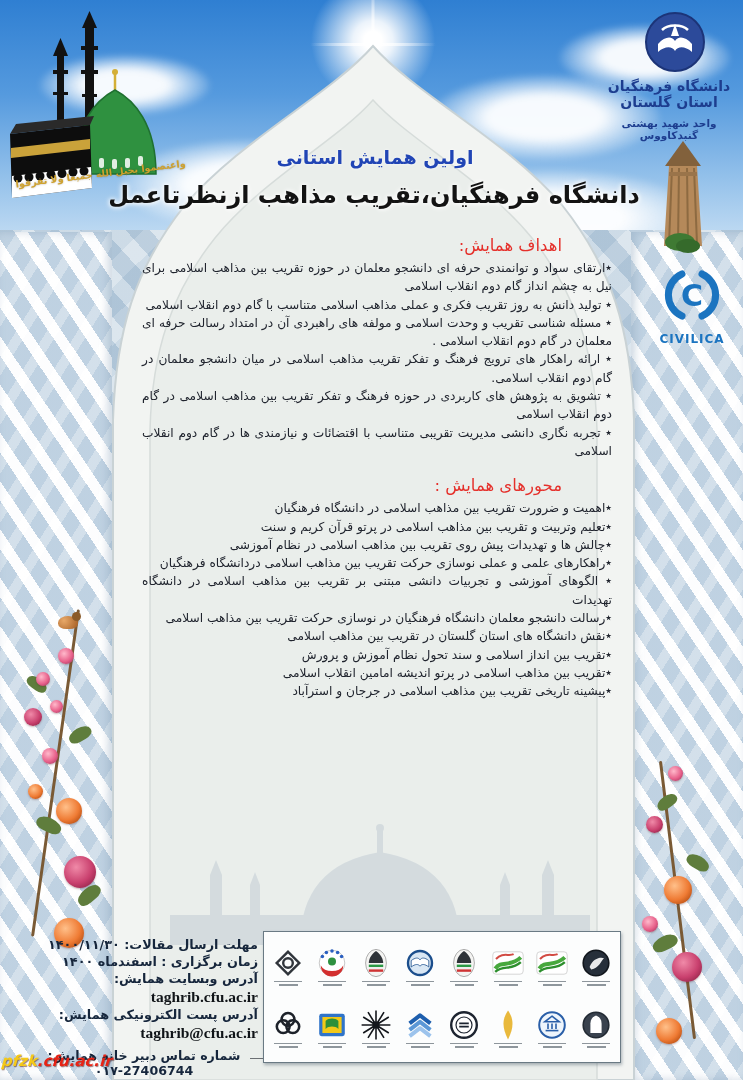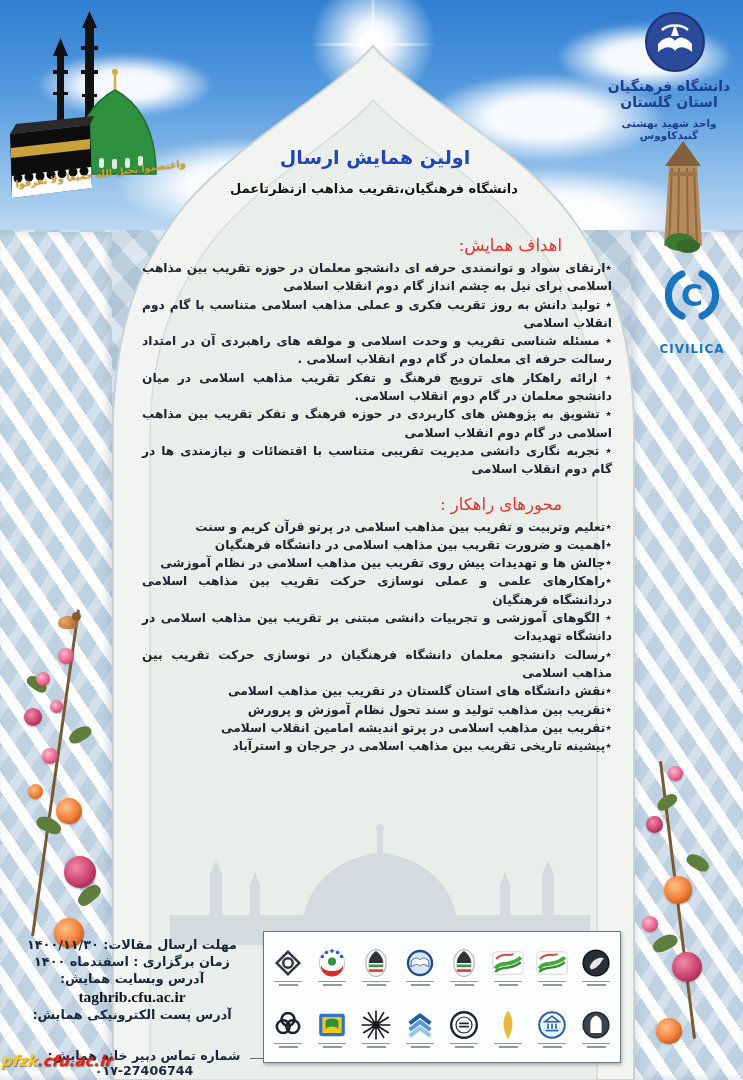--- a/index.html
+++ b/index.html
@@ -47,40 +47,40 @@
 
   
   .verse{left:8px;top:168px;width:185px;transform:rotate(-7deg);
     color:#cfa22e;font-size:9.5px;font-weight:bold;text-align:center;direction:rtl;
     text-shadow:0 0 2px rgba(60,40,0,.4);}
   .uni-logo-text{left:596px;top:78px;width:146px;text-align:center;direction:rtl;
     color:#1d3d8f;font-weight:bold;}
   .uni-logo-text .l1{font-size:14px;display:block;}
   .uni-logo-text .l2{font-size:10.5px;display:block;margin-top:7px;}
   .civilica-wrap{left:648px;top:268px;width:88px;text-align:center;}
-  .civilica-label{display:block;margin-top:16px;color:#1b74c0;font-weight:bold;font-size:12px;letter-spacing:1px;}
+  .civilica-label{display:block;margin-top:6px;color:#1b74c0;font-weight:bold;font-size:12px;letter-spacing:1px;}
 
   
   .title1{left:140px;top:146px;width:470px;text-align:center;
     color:#2145b5;font-size:19px;font-weight:bold;direction:rtl;
     text-shadow:0 0 3px rgba(255,255,255,.9);}
   .title2{left:104px;top:181px;width:540px;text-align:center;
-    color:#131313;font-size:13px;font-weight:bold;direction:rtl;
+    color:#131313;font-size:24px;font-weight:bold;direction:rtl;
     text-shadow:0 0 4px #ffffff,0 0 6px #ffffff;}
   .content{left:142px;top:236px;width:470px;direction:rtl;}
   .sec-heading{color:#e5302b;font-size:16.5px;font-weight:normal;padding-right:50px;margin:0 0 4px 0;}
-  .li{color:#20242e;font-size:12.2px;line-height:18.3px;font-weight:bold;
+  .li{color:#20242e;font-size:12.2px;line-height:18.3px;font-weight:normal;
     text-align:justify;}
   .themes-block{margin-top:16px;}
 
   
   .silhouette{left:150px;top:820px;width:460px;height:125px;opacity:.55;}
 
   
-  .footer-info{left:6px;top:936px;width:252px;text-align:center;direction:rtl;
+  .footer-info{left:6px;top:936px;width:252px;text-align:right;direction:rtl;
     color:#16263c;font-weight:bold;font-size:12.8px;line-height:17px;}
   .footer-info .url{font-family:"Liberation Serif","DejaVu Serif",serif;font-weight:bold;
     font-size:15.5px;color:#101418;direction:ltr;line-height:19px;}
   .phone-line{left:28px;top:1048px;width:232px;text-align:center;direction:rtl;
     color:#16263c;font-weight:bold;font-size:12.6px;}
   .phone-rule{left:250px;top:1058px;width:82px;height:1px;background:#6b6f73;}
   .watermark{left:2px;top:1052px;font-style:italic;font-weight:bold;font-size:15px;
     text-shadow:1px 1px 1px rgba(60,0,0,.5);transform:skewX(-6deg);}
   .watermark .wm1{color:#f5c918;}
   .watermark .wm2{color:#e82315;}
@@ -231,54 +231,55 @@
 
   <div class="abs civilica-wrap">
     <svg style="width:72px;height:54px;" viewBox="0 0 72 54">
       <path d="M26 6 A23 23 0 0 0 26 48" fill="none" stroke="#1b74c0" stroke-width="7" stroke-linecap="round"></path>
       <path d="M46 6 A23 23 0 0 1 46 48" fill="none" stroke="#1b74c0" stroke-width="7" stroke-linecap="round"></path>
       <text x="36" y="38" text-anchor="middle" font-size="30" font-weight="bold" font-family="DejaVu Sans, sans-serif" fill="#1b74c0">C</text>
     </svg>
     <span class="civilica-label">CIVILICA</span>
   </div>
 
-  <div class="abs title1">اولین همایش ارسال</div>
+  <div class="abs title1">اولین همایش استانی</div>
   <div class="abs title2">دانشگاه فرهنگیان،تقریب مذاهب ازنظرتاعمل</div>
 
   <div class="abs content">
     <div>
       <div class="sec-heading">اهداف همایش:</div>
       <div class="li">٭ارتقای سواد و توانمندی حرفه ای دانشجو معلمان در حوزه تقریب بین مذاهب اسلامی برای نیل به چشم انداز گام دوم انقلاب اسلامی</div>
       <div class="li">٭ تولید دانش به روز تقریب فکری و عملی مذاهب اسلامی متناسب با گام دوم انقلاب اسلامی</div>
       <div class="li">٭ مسئله شناسی تقریب و وحدت اسلامی و مولفه های راهبردی آن در امتداد رسالت حرفه ای معلمان در گام دوم انقلاب اسلامی .</div>
       <div class="li">٭ ارائه راهکار های ترویج فرهنگ و تفکر تقریب مذاهب اسلامی در میان دانشجو معلمان در گام دوم انقلاب اسلامی.</div>
       <div class="li">٭ تشویق به پژوهش های کاربردی در حوزه فرهنگ و تفکر تقریب بین مذاهب اسلامی در گام دوم انقلاب اسلامی</div>
       <div class="li">٭ تجربه نگاری دانشی مدیریت تقریبی متناسب با اقتضائات و نیازمندی ها در گام دوم انقلاب اسلامی</div>
     </div>
     <div class="themes-block">
-      <div class="sec-heading">محورهای راهکار :</div>
+      <div class="sec-heading">محورهای همایش :</div>
+      <div class="li">٭اهمیت و ضرورت تقریب بین مذاهب اسلامی در دانشگاه فرهنگیان</div>
       <div class="li">٭تعلیم وتربیت و تقریب بین مذاهب اسلامی در پرتو قرآن کریم و سنت</div>
-      <div class="li">٭اهمیت و ضرورت تقریب بین مذاهب اسلامی در دانشگاه فرهنگیان</div>
       <div class="li">٭چالش ها و تهدیدات پیش روی تقریب بین مذاهب اسلامی در نظام آموزشی</div>
       <div class="li">٭راهکارهای علمی و عملی نوسازی حرکت تقریب بین مذاهب اسلامی دردانشگاه فرهنگیان</div>
       <div class="li">٭ الگوهای آموزشی و تجربیات دانشی مبتنی بر تقریب بین مذاهب اسلامی در دانشگاه تهدیدات</div>
       <div class="li">٭رسالت دانشجو معلمان دانشگاه فرهنگیان در نوسازی حرکت تقریب بین مذاهب اسلامی</div>
       <div class="li">٭نقش دانشگاه های استان گلستان در تقریب بین مذاهب اسلامی</div>
-      <div class="li">٭تقریب بین مذاهب تولید و سند تحول نظام آموزش و پرورش</div>
+      <div class="li">٭تقریب بین انداز اسلامی و سند تحول نظام آموزش و پرورش</div>
       <div class="li">٭تقریب بین مذاهب اسلامی در پرتو اندیشه امامین انقلاب اسلامی</div>
       <div class="li">٭پیشینه تاریخی تقریب بین مذاهب اسلامی در جرجان و استرآباد</div>
     </div>
   </div>
 
   <div class="abs footer-info">
     <div>مهلت ارسال مقالات: ۱۴۰۰/۱۱/۳۰</div>
     <div>زمان برگزاری : اسفندماه ۱۴۰۰</div>
     <div>آدرس وبسایت همایش:</div>
     <div class="url">taghrib.cfu.ac.ir</div>
     <div>آدرس پست الکترونیکی همایش:</div>
+    <div class="url">taghrib@cfu.ac.ir</div>
   </div>
   <div class="abs phone-line">شماره تماس دبیر خانه همایش: 27406744-۰۱۷</div>
   <div class="abs phone-rule"></div>
   <div class="abs watermark">
     <span class="wm1">pfzk</span><span class="wm2">.cfu.ac.ir</span>
   </div>
 
   <div class="abs logos-box">
     <div class="logo-row">
       <div class="logo-cell">

